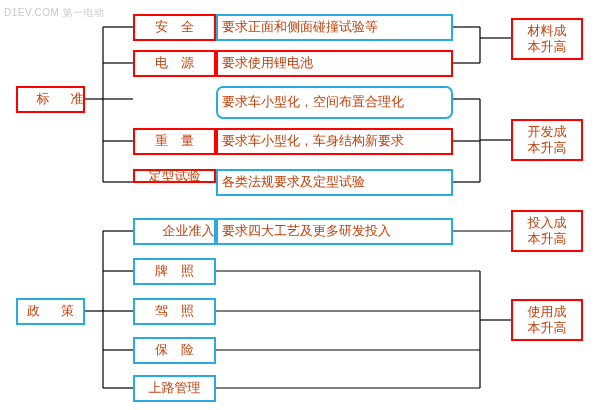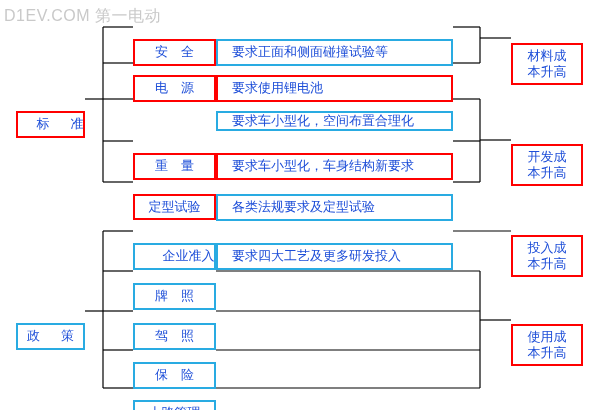--- a/index.html
+++ b/index.html
@@ -15,43 +15,42 @@
   }
   #stage {
     position: relative;
     width: 600px;
     height: 410px;
   }
   .watermark {
     position: absolute;
     left: 4px;
     top: 6px;
-    font-size: 16px;
+    font-size: 10px;
     color: #c9c9c9;
     letter-spacing: 0.5px;
     white-space: nowrap;
   }
   .box {
     position: absolute;
     box-sizing: border-box;
     background: #ffffff;
     display: flex;
     align-items: center;
     justify-content: center;
     font-size: 13px;
-    color: #1d4ed8;
+    color: #c2410c;
     line-height: 1.15;
     white-space: nowrap;
-    margin-top: 25px;
   }
   .box.red { border: 2px solid #ff0000; }
   .box.blue { border: 2px solid #29abe2; }
   .box.text-left {
     justify-content: flex-start;
-    padding-left: 14px;
+    padding-left: 4px;
   }
   .box.two-line {
     flex-direction: column;
     white-space: normal;
     text-align: center;
     line-height: 1.25;
   }
   .box.spaced { letter-spacing: 4px; text-indent: 4px; }
   svg.lines {
     position: absolute;
@@ -118,21 +117,21 @@
 
   <div class="box red" style="left:133px; top:14px; width:83px; height:27px;">
     <span>安　全</span>
   </div>
   <div class="box red" style="left:133px; top:50px; width:83px; height:27px;">
     <span>电　源</span>
   </div>
   <div class="box red" style="left:133px; top:128px; width:83px; height:27px;">
     <span>重　量</span>
   </div>
-  <div class="box red" style="left:133px; top:169px; width:83px; height:26px;">
+  <div class="box red" style="left:133px; top:169px; width:83px; height:14px;">
     <span>定型试验</span>
   </div>
   <div class="box blue" style="left:133px; top:218px; width:83px; height:27px;padding-left:28px;">
     <span>企业准入</span>
   </div>
   <div class="box blue" style="left:133px; top:258px; width:83px; height:27px;">
     <span>牌　照</span>
   </div>
   <div class="box blue" style="left:133px; top:298px; width:83px; height:27px;">
     <span>驾　照</span>
@@ -143,21 +142,21 @@
   <div class="box blue" style="left:133px; top:375px; width:83px; height:27px;">
     <span>上路管理</span>
   </div>
 
   <div class="box blue text-left" style="left:216px; top:14px; width:237px; height:27px;">
     <span>要求正面和侧面碰撞试验等</span>
   </div>
   <div class="box red text-left" style="left:216px; top:50px; width:237px; height:27px;">
     <span>要求使用锂电池</span>
   </div>
-  <div class="box blue text-left" style="left:216px; top:86px; width:237px; height:20px;">
+  <div class="box blue text-left" style="left:216px; top:86px; width:237px; height:33px;border-radius:7px;">
     <span>要求车小型化，空间布置合理化</span>
   </div>
   <div class="box red text-left" style="left:216px; top:128px; width:237px; height:27px;">
     <span>要求车小型化，车身结构新要求</span>
   </div>
   <div class="box blue text-left" style="left:216px; top:169px; width:237px; height:27px;">
     <span>各类法规要求及定型试验</span>
   </div>
   <div class="box blue text-left" style="left:216px; top:218px; width:237px; height:27px;">
     <span>要求四大工艺及更多研发投入</span>

